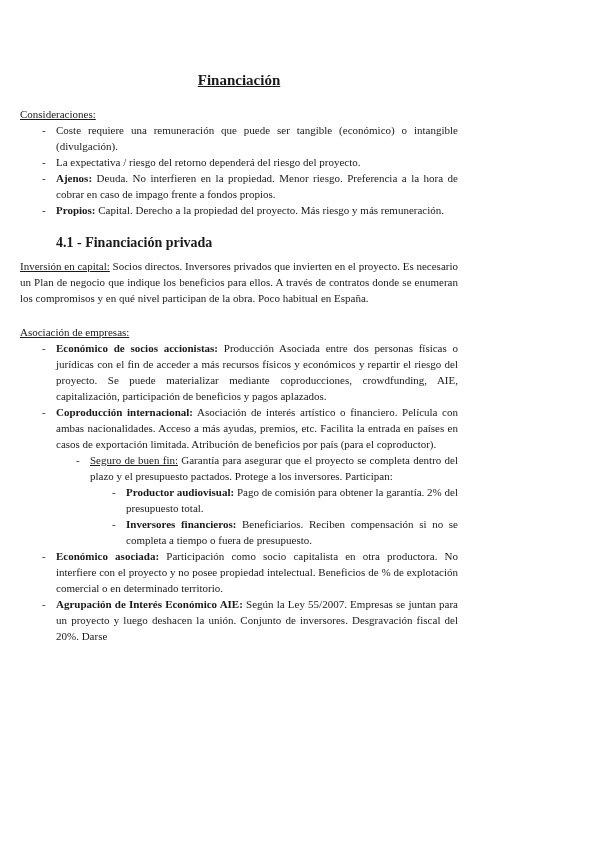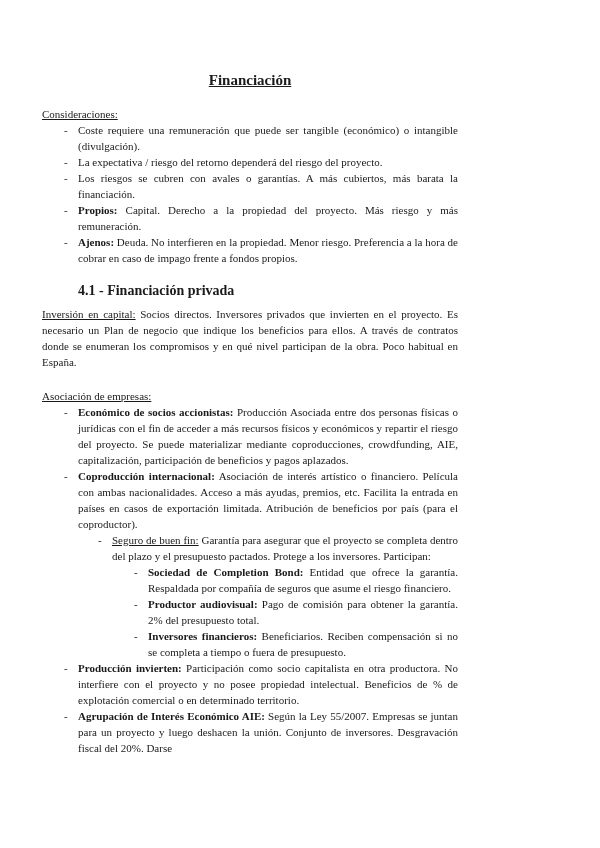--- a/index.html
+++ b/index.html
@@ -7,21 +7,21 @@
     width:600px;height:848px;
     background:#ffffff;
     font-family:"Liberation Serif","DejaVu Serif",serif;
     color:#1a1a1a;
     font-size:11px;
     line-height:16px;
   }
   .page{
     box-sizing:border-box;
     width:500px;height:848px;
-    padding:70px 42px 0 42px;
+    padding:70px 42px 0 20px;
     overflow:hidden;
   }
   .doc-title{
     font-size:15px;
     line-height:20px;
     font-weight:bold;
     text-decoration:underline;
     text-align:center;
     margin:0 0 16px 0;
   }
@@ -50,44 +50,42 @@
 
 <div class="page">
 
   <h1 class="doc-title">Financiación</h1>
 
 
   <p class="gap-xl"><span class="u">Consideraciones:</span></p>
   <ul class="lvl1">
     <li><span>Coste requiere una remuneración que puede ser tangible (económico) o intangible (divulgación).</span></li>
     <li><span>La expectativa / riesgo del retorno dependerá del riesgo del proyecto.</span></li>
-    <li><span>Los riesgos se cubren con avales o garantías. A más cubiertos, más barata la financiación.</span></li>
   </ul>
 
   <ul class="lvl1">
+    <li><span class="b">Ajenos:</span><span> Deuda. No interfieren en la propiedad. Menor riesgo. Preferencia a la hora de cobrar en caso de impago frente a fondos propios.</span></li>
     <li><span class="b">Propios:</span><span> Capital. Derecho a la propiedad del proyecto. Más riesgo y más remuneración.</span></li>
-    <li><span class="b">Ajenos:</span><span> Deuda. No interfieren en la propiedad. Menor riesgo. Preferencia a la hora de cobrar en caso de impago frente a fondos propios.</span></li>
   </ul>
 
   <h2 class="section-heading">4.1 - Financiación privada</h2>
 
   <p><span class="u">Inversión en capital:</span><span> Socios directos. Inversores privados que invierten en el proyecto. Es necesario un Plan de negocio que indique los beneficios para ellos. A través de contratos donde se enumeran los compromisos y en qué nivel participan de la obra. Poco habitual en España.</span></p>
 
   <p class="gap-lg"><span class="u">Asociación de empresas:</span></p>
 
   <ul class="lvl1">
     <li><span class="b">Económico de socios accionistas:</span><span> Producción Asociada entre dos personas físicas o jurídicas con el fin de acceder a más recursos físicos y económicos y repartir el riesgo del proyecto. Se puede materializar mediante coproducciones, crowdfunding, AIE, capitalización, participación de beneficios y pagos aplazados.</span></li>
     <li><span class="b">Coproducción internacional:</span><span> Asociación de interés artístico o financiero. Película con ambas nacionalidades. Acceso a más ayudas, premios, etc. Facilita la entrada en países en casos de exportación limitada. Atribución de beneficios por país (para el coproductor).</span>
       <ul class="lvl2">
         <li><span class="u">Seguro de buen fin:</span><span> Garantía para asegurar que el proyecto se completa dentro del plazo y el presupuesto pactados. Protege a los inversores. Participan:</span>
           <ul class="lvl3">
-            <li><span class="b">Sociedad de Completion Bond:</span><span> Entidad que ofrece la garantía. Respaldada por compañía de seguros que asume el riesgo financiero.</span></li>
             <li><span class="b">Productor audiovisual:</span><span> Pago de comisión para obtener la garantía. 2% del presupuesto total.</span></li>
             <li><span class="b">Inversores financieros:</span><span> Beneficiarios. Reciben compensación si no se completa a tiempo o fuera de presupuesto.</span></li>
           </ul>
         </li>
       </ul>
     </li>
-    <li><span class="b">Producción invierten:</span><span> Participación como socio capitalista en otra productora. No interfiere con el proyecto y no posee propiedad intelectual. Beneficios de % de explotación comercial o en determinado territorio.</span></li>
+    <li><span class="b">Económico asociada:</span><span> Participación como socio capitalista en otra productora. No interfiere con el proyecto y no posee propiedad intelectual. Beneficios de % de explotación comercial o en determinado territorio.</span></li>
     <li><span class="b">Agrupación de Interés Económico AIE:</span><span> Según la Ley 55/2007. Empresas se juntan para un proyecto y luego deshacen la unión. Conjunto de inversores. Desgravación fiscal del 20%. Darse</span></li>
   </ul>
 
 </div>
 
 </body></html>

